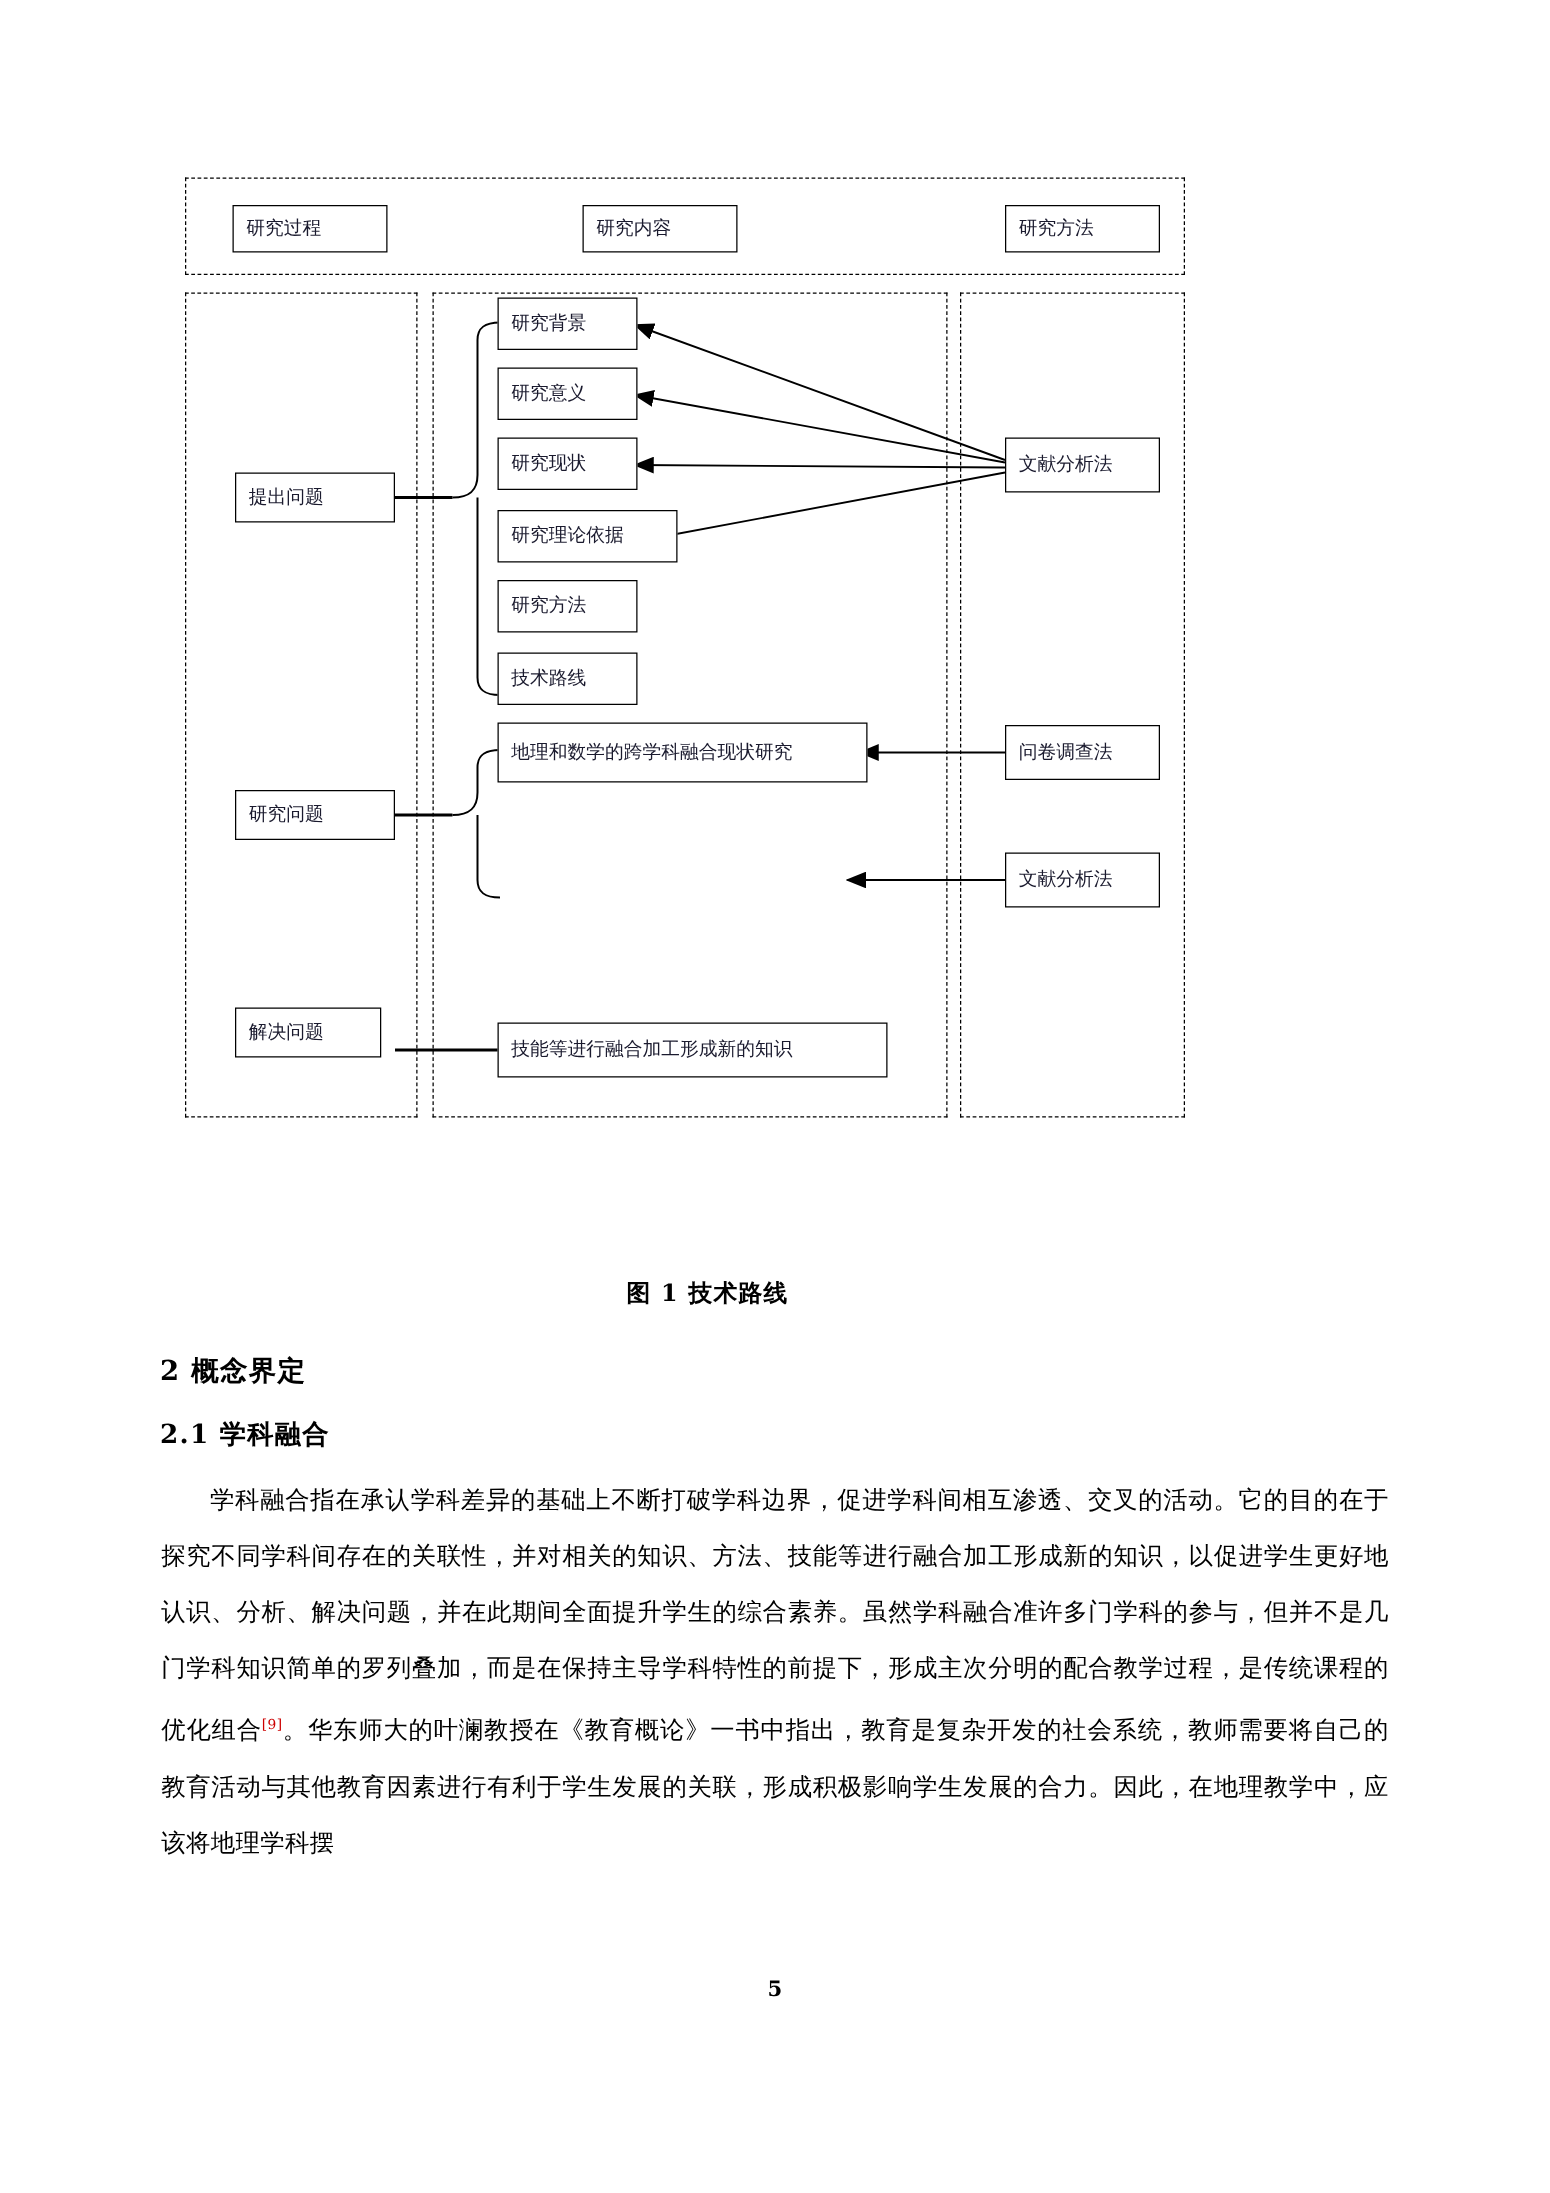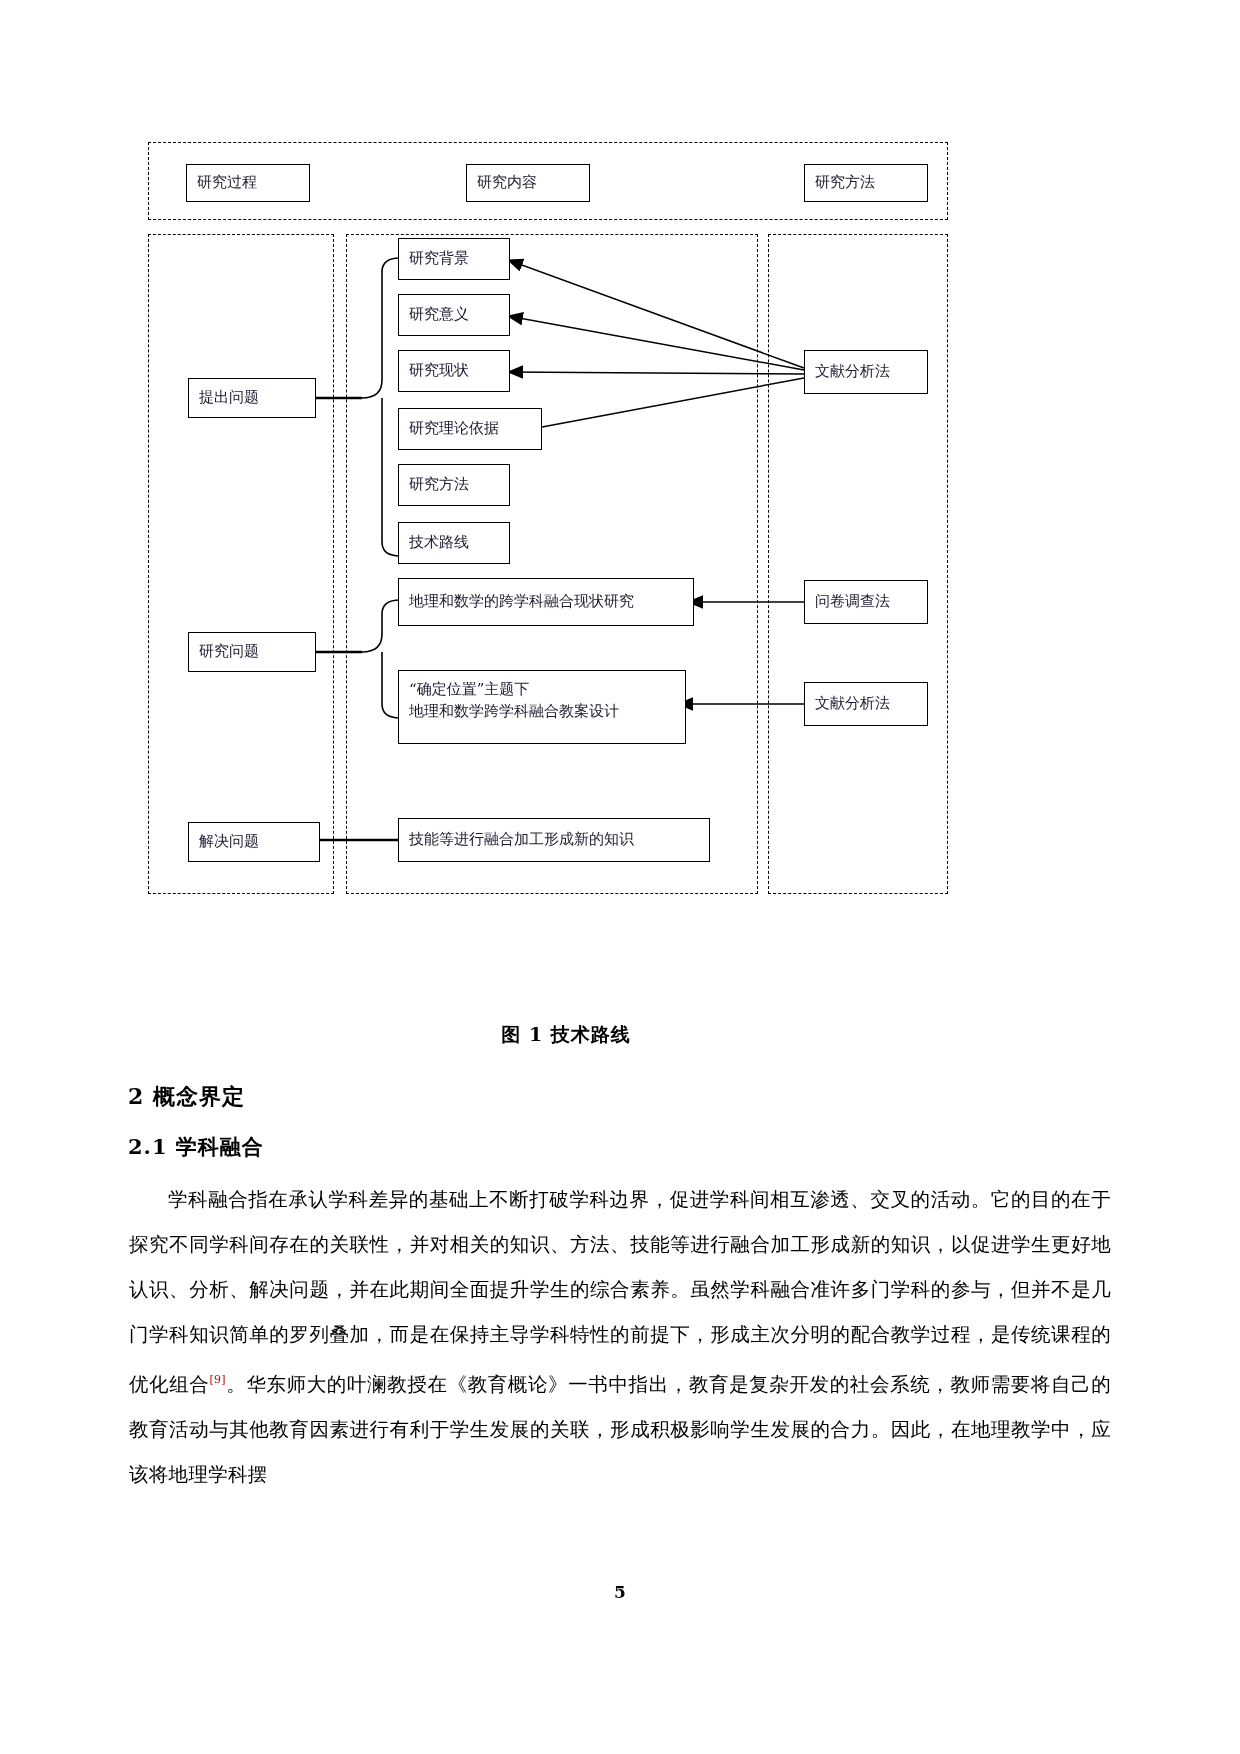--- a/index.html
+++ b/index.html
@@ -143,21 +143,21 @@
     <div class="node" style="left:656px; top:22px; width:124px; height:38px;">
       <span>研究方法</span>
     </div>
 
     <div class="node" style="left:40px; top:236px; width:128px; height:40px;">
       <span>提出问题</span>
     </div>
     <div class="node" style="left:40px; top:490px; width:128px; height:40px;">
       <span>研究问题</span>
     </div>
-    <div class="node" style="left:40px; top:680px; width:132px; height:40px;">
+    <div class="node" style="left:40px; top:664px; width:117px; height:40px;">
       <span>解决问题</span>
     </div>
 
     <div class="node" style="left:250px; top:96px; width:112px; height:42px;">
       <span>研究背景</span>
     </div>
     <div class="node" style="left:250px; top:152px; width:112px; height:42px;">
       <span>研究意义</span>
     </div>
     <div class="node" style="left:250px; top:208px; width:112px; height:42px;">
@@ -167,24 +167,20 @@
       <span>研究理论依据</span>
     </div>
     <div class="node" style="left:250px; top:322px; width:112px; height:42px;">
       <span>研究方法</span>
     </div>
     <div class="node" style="left:250px; top:380px; width:112px; height:42px;">
       <span>技术路线</span>
     </div>
     <div class="node" style="left:250px; top:436px; width:296px; height:48px;">
       <span>地理和数学的跨学科融合现状研究</span>
-    </div>
-    <div class="node two-line" style="left:250px; top:528px; width:288px; height:74px;">
-      <span>“确定位置”主题下
-地理和数学跨学科融合教案设计</span>
     </div>
     <div class="node" style="left:250px; top:676px; width:312px; height:44px;">
       <span>技能等进行融合加工形成新的知识</span>
     </div>
 
     <div class="node" style="left:656px; top:208px; width:124px; height:44px;">
       <span>文献分析法</span>
     </div>
     <div class="node" style="left:656px; top:438px; width:124px; height:44px;text-align:right;">
       <span>问卷调查法</span>

